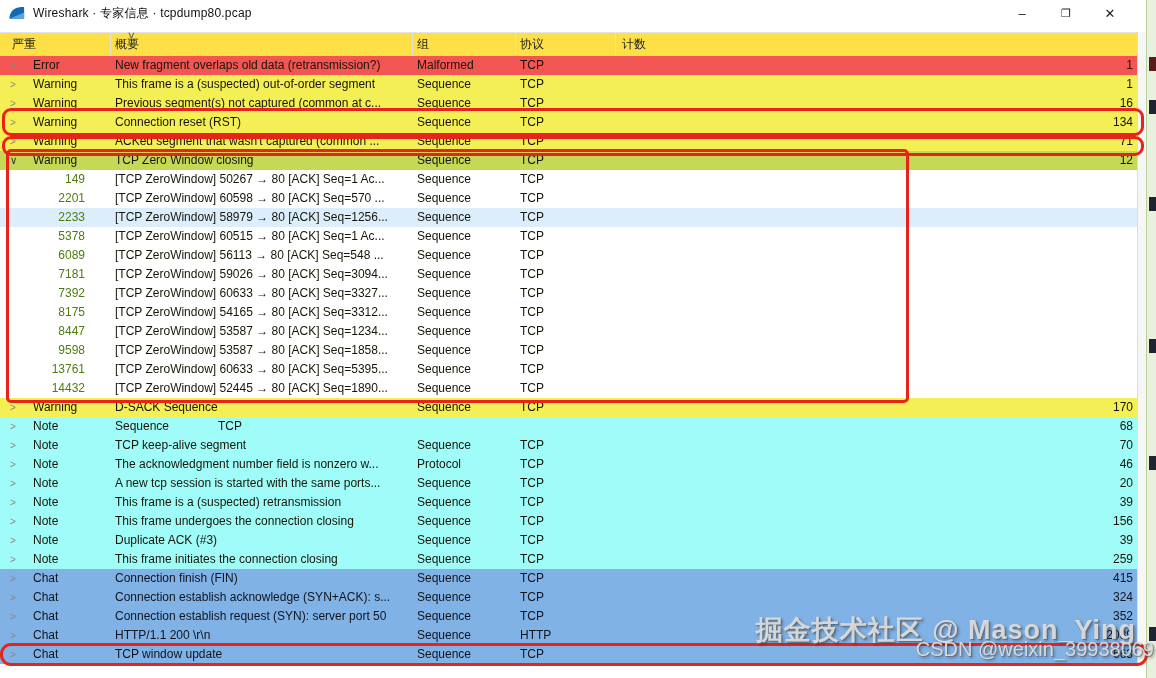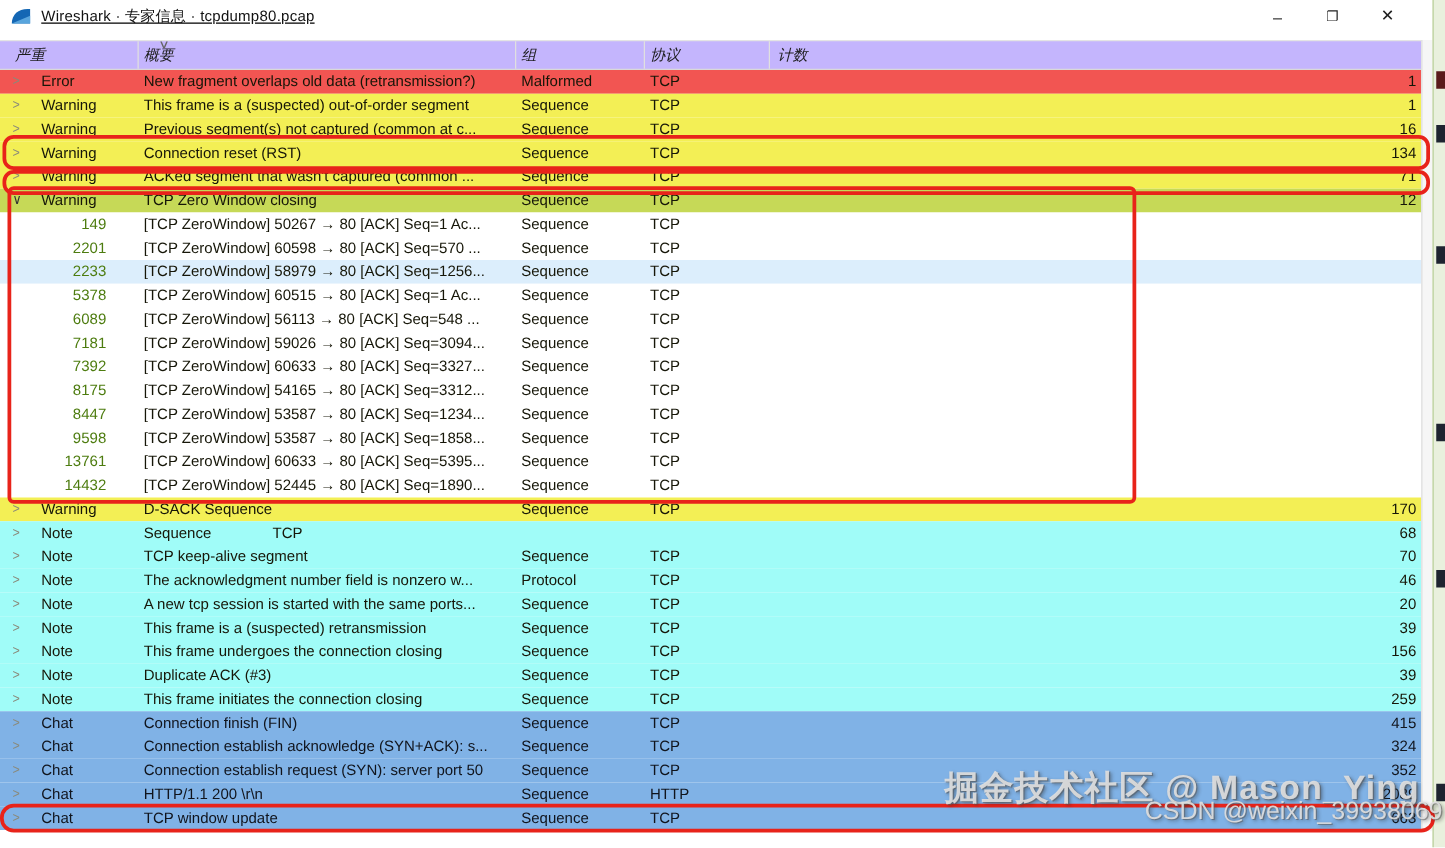--- a/index.html
+++ b/index.html
@@ -2,32 +2,32 @@
 <html><head>
 <meta charset="utf-8">
 <style>
   * { margin:0; padding:0; box-sizing:border-box; }
   html,body { width:1156px; height:678px; overflow:hidden; background:#fff;
               font-family:"Liberation Sans","DejaVu Sans",sans-serif; }
   #stage { position:relative; width:1156px; height:678px; background:#ffffff; }
 
   
   .titlebar { position:absolute; left:0; top:0; width:1146px; height:26px; background:#ffffff;
-              display:flex; align-items:center;text-decoration:underline; }
+              display:flex; align-items:center; }
   .appicon { width:18px; height:16px; margin-left:8px; }
   .titletext { font-size:12px; color:#111; margin-left:7px; letter-spacing:.2px; }
   .wincontrols { position:absolute; right:14px; top:0; height:26px; display:flex; }
   .winbtn { width:44px; height:26px; display:flex; align-items:center; justify-content:center;
             font-size:13px; color:#222; cursor:default; }
   .winbtn.max { font-size:11px; }
 
   
-  .thead { position:absolute; left:0; top:32px; width:1137px; height:24px; background:#c4b5fd;
+  .thead { position:absolute; left:0; top:32px; width:1137px; height:24px; background:#fde047;
            border-top:1px solid #e4e4e4; border-bottom:1px solid #d9d9d9; display:flex;
-           font-size:12px; color:#1c1c1c;font-style:italic; }
+           font-size:12px; color:#1c1c1c; }
   .th { display:flex; align-items:center; border-right:1px solid #e0e0e0; }
   .th.sev   { width:111px; padding-left:12px; }
   .th.sum   { width:302px; padding-left:4px; }
   .th.grp   { width:103px; padding-left:4px; }
   .th.proto { width:100px; padding-left:4px; }
   .th.cnt   { flex:1; padding-left:6px; border-right:none; }
   .sortchev { position:absolute; left:128px; top:-3px; font-size:9px; color:#666;
               transform:scaleX(1.4); }
 
   

